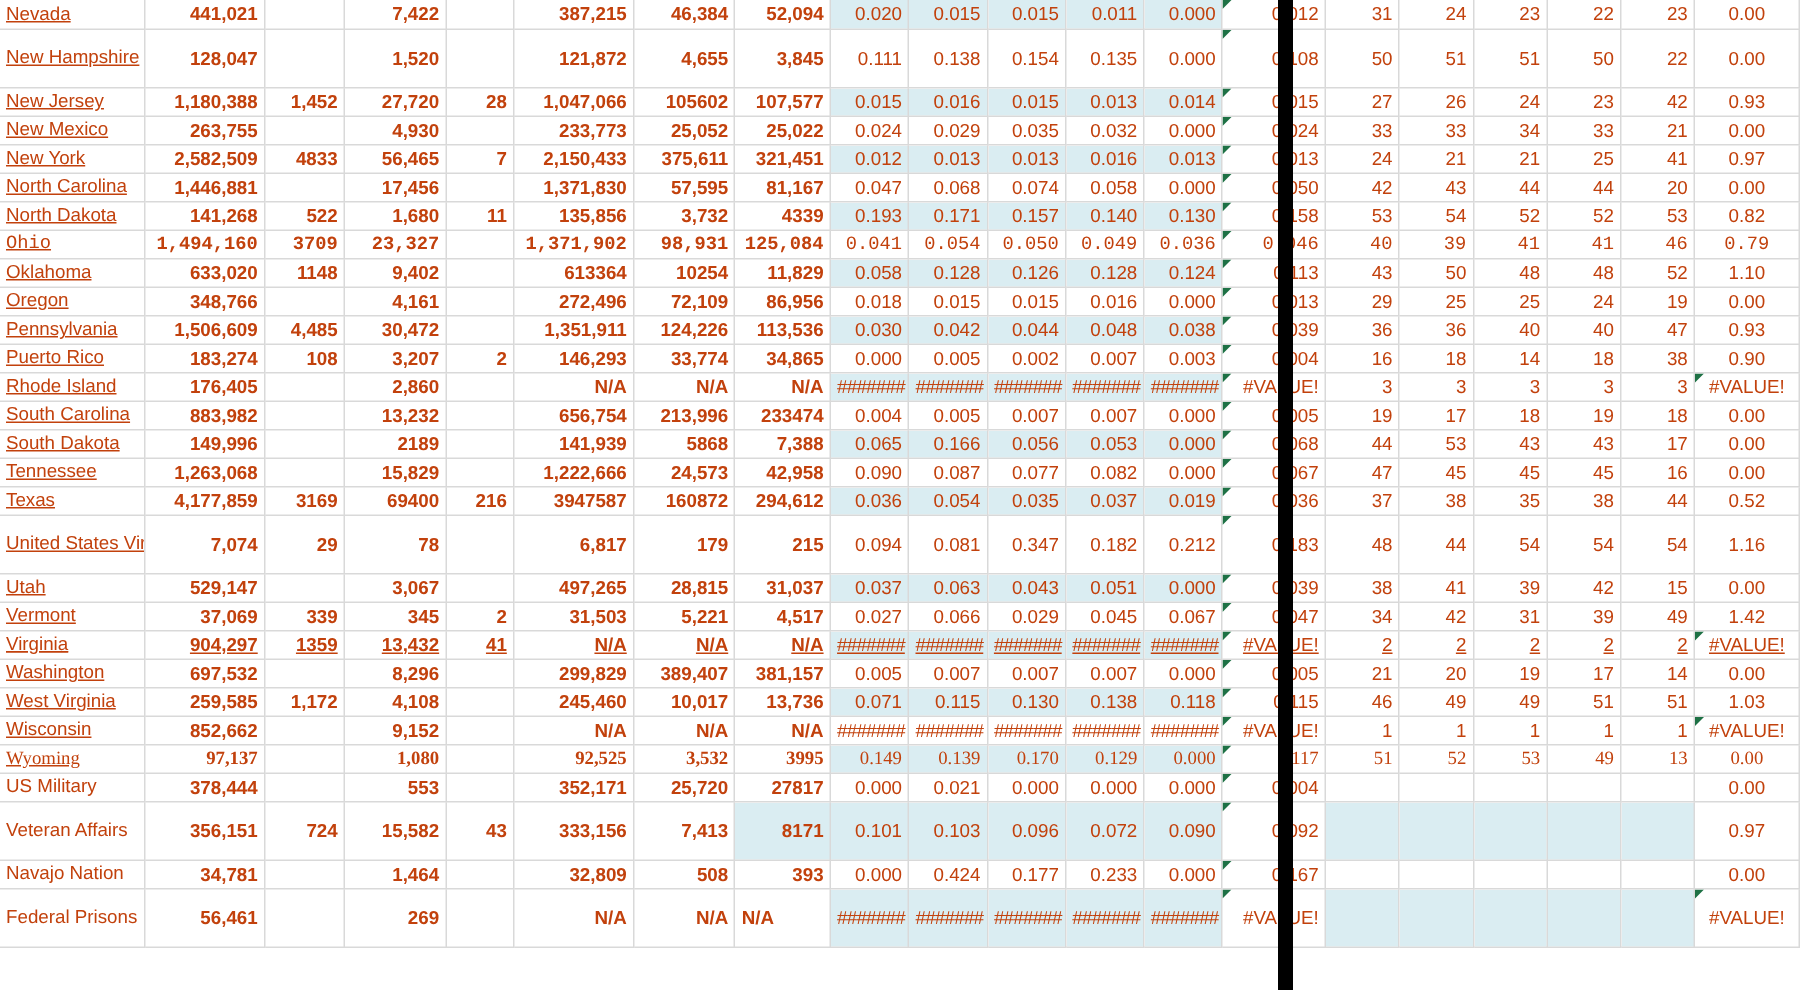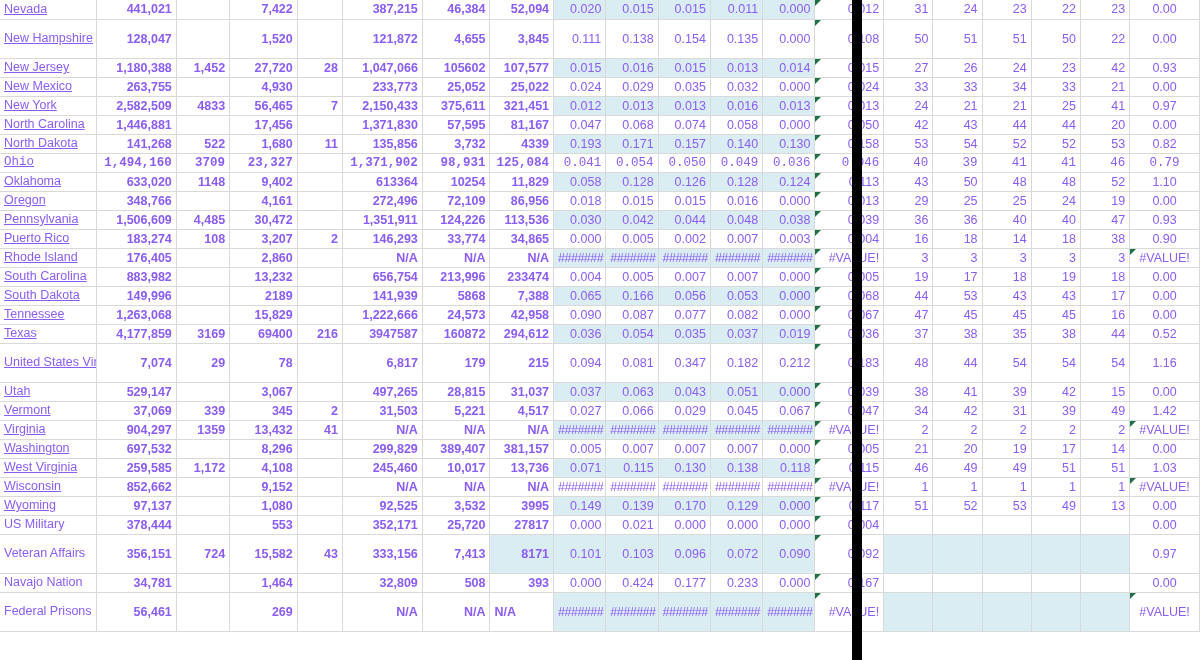--- a/index.html
+++ b/index.html
@@ -17,21 +17,21 @@
     position: relative;
     width: 1200px;
     height: 660px;
     background: #ffffff;
   }
   table.grid {
     border-collapse: collapse;
     table-layout: fixed;
     width: 1200px;
     font-size: 12.5px;
-    color: #8b5cf6;
+    color: #c2410c;
   }
   table.grid td {
     border-right: 1px solid #d9d9d9;
     border-bottom: 1px solid #d9d9d9;
     padding: 0 4px;
     overflow: hidden;
     white-space: nowrap;
     vertical-align: middle;
     height: 19px;
     box-sizing: border-box;
@@ -561,21 +561,21 @@
           <td class="c-rate">0.045</td>
           <td class="c-rate">0.067</td>
           <td class="c-last tri">0.047</td>
           <td class="c-rank">34</td>
           <td class="c-rank">42</td>
           <td class="c-rank">31</td>
           <td class="c-rank">39</td>
           <td class="c-rank">49</td>
           <td class="c-final" style="position: relative;">1.42</td>
         </tr>
-        <tr style="height: 19px;">
+        <tr style="height: 19px; text-decoration: underline;">
           <td class="c-name link"><span class="lbl">Virginia</span></td>
           <td class="c-count">904,297</td>
           <td class="c-count">1359</td>
           <td class="c-count">13,432</td>
           <td class="c-count">41</td>
           <td class="c-count">N/A</td>
           <td class="c-count">N/A</td>
           <td class="c-count">N/A</td>
           <td class="c-rate band err">#######</td>
           <td class="c-rate band err">#######</td>
@@ -649,21 +649,21 @@
           <td class="c-rate err">#######</td>
           <td class="c-rate err">#######</td>
           <td class="c-last tri">#VALUE!</td>
           <td class="c-rank">1</td>
           <td class="c-rank">1</td>
           <td class="c-rank">1</td>
           <td class="c-rank">1</td>
           <td class="c-rank">1</td>
           <td class="c-final tri" style="position: relative;">#VALUE!</td>
         </tr>
-        <tr style="height: 19px;">
+        <tr style="height: 19px; font-family: Liberation Serif, serif;">
           <td class="c-name link"><span class="lbl">Wyoming</span></td>
           <td class="c-count">97,137</td>
           <td class="c-count"></td>
           <td class="c-count">1,080</td>
           <td class="c-count"></td>
           <td class="c-count">92,525</td>
           <td class="c-count">3,532</td>
           <td class="c-count">3995</td>
           <td class="c-rate band">0.149</td>
           <td class="c-rate band">0.139</td>

